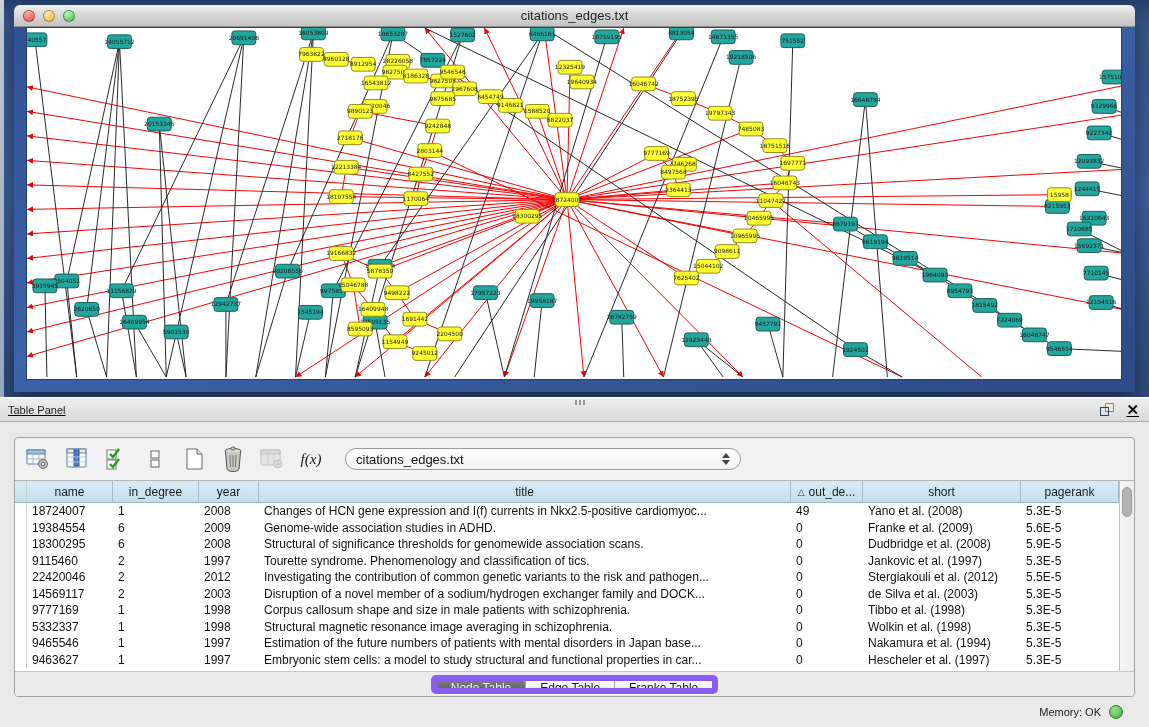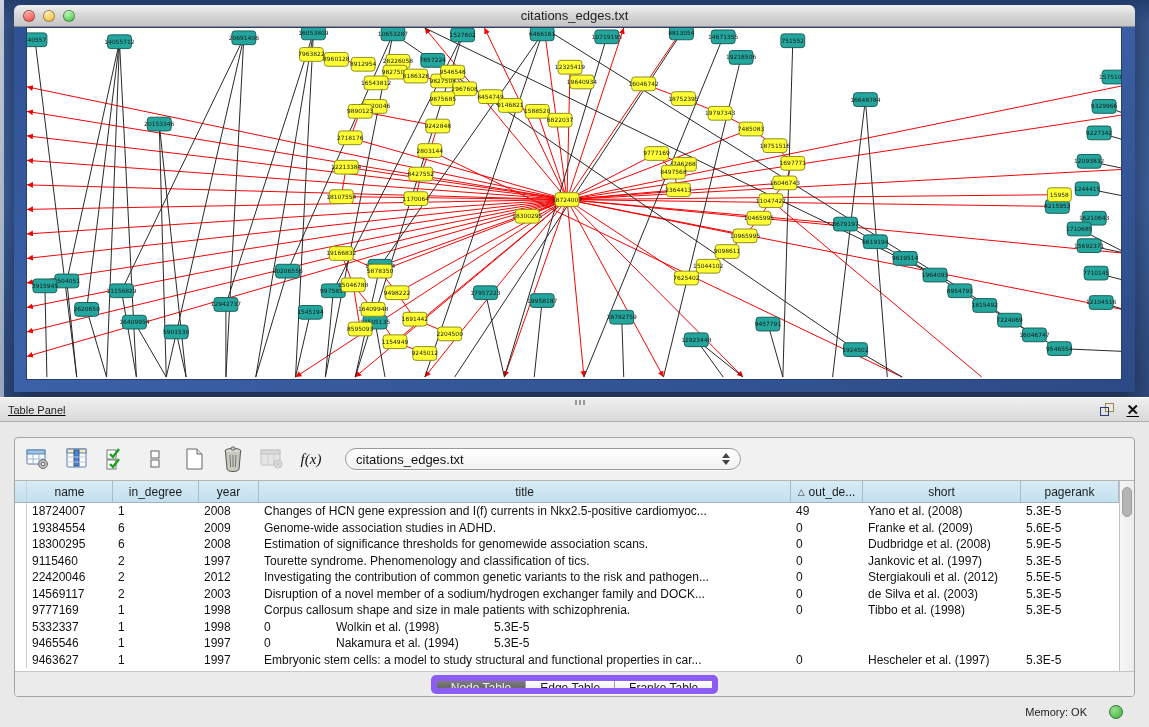--- a/index.html
+++ b/index.html
@@ -79,21 +79,21 @@
   .tabbar { height:25px; background:#ececec; border-top:1px solid #c6c6c6;
     display:flex; align-items:center; justify-content:center; }
   .seg { display:flex; border:6px solid #8b5cf6; border-radius:5px; overflow:hidden; height:19px;
     box-shadow:0 1px 0 rgba(255,255,255,.7); }
   .seg button { font-family:"Liberation Sans",sans-serif; font-size:12px; border:none; padding:0 14px;
     background:linear-gradient(180deg,#ffffff,#f1f1f1); color:#1a1a1a; border-right:1px solid #a5a5a5; cursor:default; }
   .seg button:last-child { border-right:none; }
   .seg button.active { background:linear-gradient(180deg,#7d7d7d,#676767); color:#efefef; }
 
   .statusbar { position:absolute; left:0; bottom:0; width:1149px; height:30px; background:#e9e9e9;
-    display:flex; align-items:center; justify-content:flex-end; padding-right:26px; gap:22px; }
+    display:flex; align-items:center; justify-content:flex-end; padding-right:26px; gap:8px; }
   .mem-label { font-size:11px; color:#1c1c1c; }
   .mem-dot { width:14px; height:14px; border-radius:50%;
     background:radial-gradient(circle at 35% 30%, #97e08c,#3fae3f); border:1px solid #2c7a2c; }
 </style>
 </head>
 <body>
 
 <div class="desktop">
   <div class="desktop-left-edge"></div>
 
@@ -847,21 +847,21 @@
               <div class="td c3">Genome-wide association studies in ADHD.</div>
               <div class="td c4">0</div>
               <div class="td c5">Franke et al. (2009)</div>
               <div class="td c6">5.6E-5</div>
             </div>
             <div class="trow">
               <div class="td c-gutter"></div>
               <div class="td c0">18300295</div>
               <div class="td c1">6</div>
               <div class="td c2">2008</div>
-              <div class="td c3">Estimation of significance thresholds for genomewide association scans.</div>
+              <div class="td c3">Structural of significance thresholds for genomewide association scans.</div>
               <div class="td c4">0</div>
               <div class="td c5">Dudbridge et al. (2008)</div>
               <div class="td c6">5.9E-5</div>
             </div>
             <div class="trow">
               <div class="td c-gutter"></div>
               <div class="td c0">9115460</div>
               <div class="td c1">2</div>
               <div class="td c2">1997</div>
               <div class="td c3">Tourette syndrome. Phenomenology and classification of tics.</div>
@@ -897,29 +897,31 @@
               <div class="td c3">Corpus callosum shape and size in male patients with schizophrenia.</div>
               <div class="td c4">0</div>
               <div class="td c5">Tibbo et al. (1998)</div>
               <div class="td c6">5.3E-5</div>
             </div>
             <div class="trow">
               <div class="td c-gutter"></div>
               <div class="td c0">5332337</div>
               <div class="td c1">1</div>
               <div class="td c2">1998</div>
+              <div class="td c3">Structural magnetic resonance image averaging in schizophrenia.</div>
               <div class="td c4">0</div>
               <div class="td c5">Wolkin et al. (1998)</div>
               <div class="td c6">5.3E-5</div>
             </div>
             <div class="trow">
               <div class="td c-gutter"></div>
               <div class="td c0">9465546</div>
               <div class="td c1">1</div>
               <div class="td c2">1997</div>
+              <div class="td c3">Estimation of the future numbers of patients with mental disorders in Japan base...</div>
               <div class="td c4">0</div>
               <div class="td c5">Nakamura et al. (1994)</div>
               <div class="td c6">5.3E-5</div>
             </div>
             <div class="trow">
               <div class="td c-gutter"></div>
               <div class="td c0">9463627</div>
               <div class="td c1">1</div>
               <div class="td c2">1997</div>
               <div class="td c3">Embryonic stem cells: a model to study structural and functional properties in car...</div>

